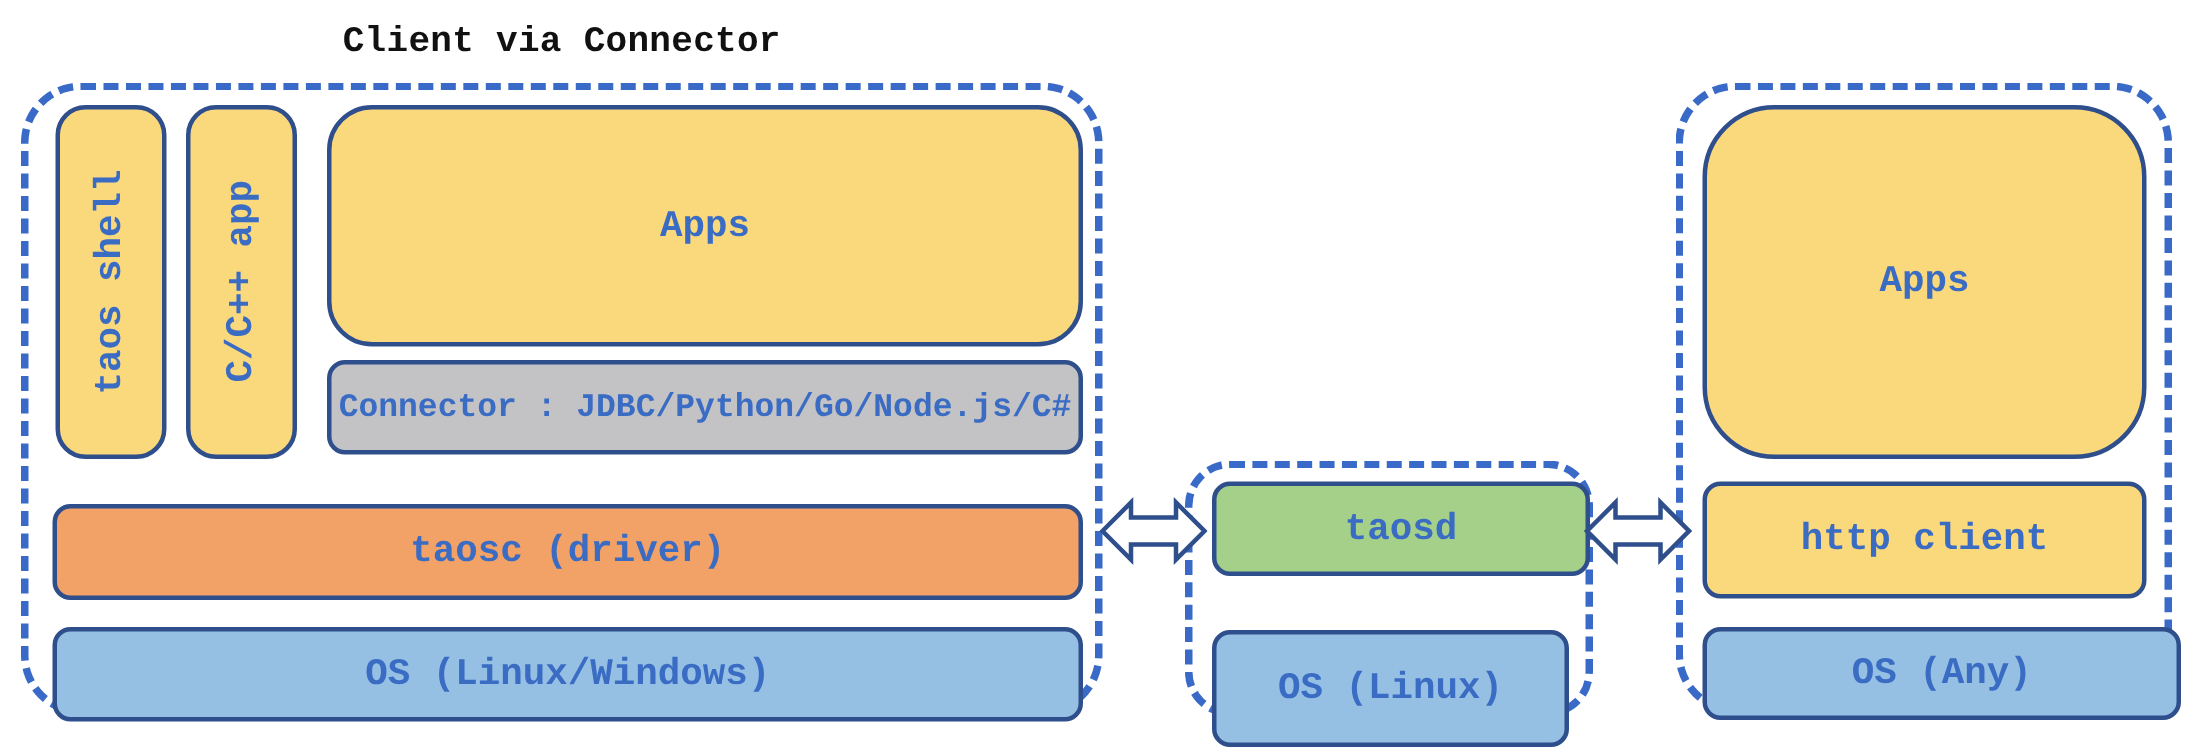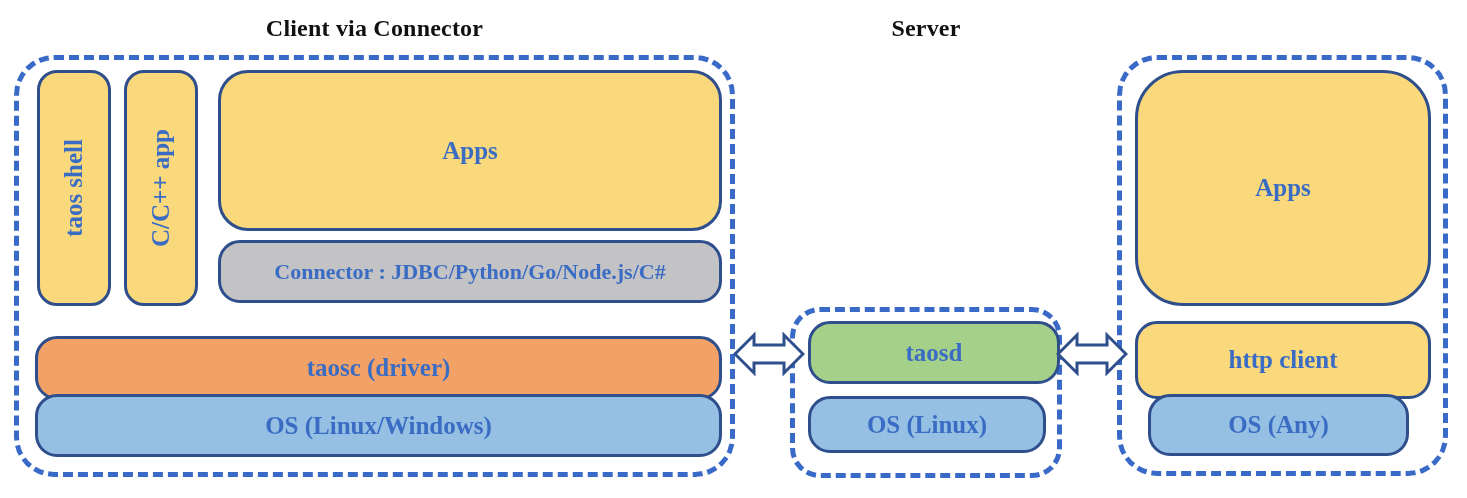--- a/index.html
+++ b/index.html
@@ -1,21 +1,21 @@
 <!DOCTYPE html>
 <html style="--dashed-border: #3A6AC8; --box-border: #2E4E8C; --text-blue: #3A6CC4; --title-black: #111111; --yellow: #FAD87C; --orange: #F2A266; --green: #A5D08A; --light-blue: #95C0E4; --gray: #C3C3C5; --arrow-fill: #FFFFFF;"><head>
 <meta charset="utf-8">
 <style>
   html, body { margin: 0; padding: 0; background: #ffffff; }
   .canvas {
     position: relative;
     width: 1467px;
     height: 498px;
     background: #ffffff;
-    font-family: Liberation Serif, serif;
+    font-family: Liberation Mono, monospace;
     font-weight: bold;
     overflow: hidden;
   }
   .title {
     position: absolute;
     text-align: center;
     font-size: 24px;
     letter-spacing: 0.2px;
     color: var(--title-black, #111111);
   }
@@ -31,49 +31,48 @@
     box-sizing: border-box;
     border: 3px solid var(--box-border, #2E4E8C);
     display: flex;
     align-items: center;
     justify-content: center;
     text-align: center;
     color: var(--text-blue, #3A6CC4);
     font-size: 25px;
     line-height: 1.25;
   }
-  .r-sm { border-radius: 22px; }
+  .r-sm { border-radius: 12px; }
   .r-md { border-radius: 20px; }
   .r-lg { border-radius: 30px; }
   .r-xl { border-radius: 48px; }
   .fill-yellow { background: var(--yellow, #FAD87C); }
   .fill-orange { background: var(--orange, #F2A266); }
   .fill-green  { background: var(--green, #A5D08A); }
-  .fill-blue   { background: var(--light-blue, #95C0E4); }
+  .fill-blue   { background: var(--light-blue, #95C0E4); margin-top: 24px; }
   .fill-gray   { background: var(--gray, #C3C3C5); }
   .vlabel {
     writing-mode: vertical-rl;
     transform: rotate(180deg);
     white-space: nowrap;
   }
   .connector-text { font-size: 22px; }
   .arrow {
     position: absolute;
     width: 72px;
     height: 48px;
   }
   .arrow svg { display: block; width: 100%; height: 100%; }
 </style>
 </head>
 <body>
 
 <div class="canvas">
 
   <div class="title" style="left:14px; top:15px; width:721px;">Client via Connector</div>
-  <div class="title" style="left:790px; top:15px; width:272px;">Server</div>
 
   <div class="group group-round-lg" style="left:14px; top:55px; width:721px; height:422px;">
     <div class="box fill-yellow r-md" style="left:18px; top:10px; width:74px; height:236px;">
       <span class="vlabel">taos shell</span>
     </div>
     <div class="box fill-yellow r-md" style="left:105px; top:10px; width:74px; height:236px;">
       <span class="vlabel">C/C++ app</span>
     </div>
     <div class="box fill-yellow r-lg" style="left:199px; top:10px; width:504px; height:161px;">
       <span>Apps</span>
@@ -86,33 +85,33 @@
     </div>
     <div class="box fill-blue r-sm" style="left:16px; top:334px; width:687px; height:63px;">
       <span>OS (Linux/Windows)</span>
     </div>
   </div>
 
   <div class="group group-round-md" style="left:790px; top:307px; width:272px; height:171px;">
     <div class="box fill-green r-sm" style="left:13px; top:9px; width:252px; height:63px;align-items:center;">
       <span>taosd</span>
     </div>
-    <div class="box fill-blue r-sm" style="left:13px; top:84px; width:238px; height:57px;">
+    <div class="box fill-blue r-sm" style="left:13px; top:84px; width:238px; height:78px;">
       <span>OS (Linux)</span>
     </div>
   </div>
 
   <div class="group group-round-lg" style="left:1117px; top:55px; width:331px; height:421px;">
     <div class="box fill-yellow r-xl" style="left:13px; top:10px; width:296px; height:236px; flex-direction:column;">
       <span>Apps</span>
     </div>
     <div class="box fill-yellow r-sm" style="left:13px; top:261px; width:296px; height:78px;">
       <span>http client</span>
     </div>
-    <div class="box fill-blue r-sm" style="left:26px; top:334px; width:261px; height:62px;">
+    <div class="box fill-blue r-sm" style="left:13px; top:334px; width:319px; height:62px;">
       <span>OS (Any)</span>
     </div>
   </div>
 
   <div class="arrow" style="left:733px; top:330px;">
     <svg viewBox="0 0 72 48" xmlns="http://www.w3.org/2000/svg">
       <polygon points="2,24 21,5 21,15 51,15 51,5 70,24 51,43 51,33 21,33 21,43" fill="#FFFFFF" stroke="#2E4E8C" stroke-width="3" stroke-linejoin="miter"></polygon>
     </svg>
   </div>
   <div class="arrow" style="left:1056px; top:330px;">

